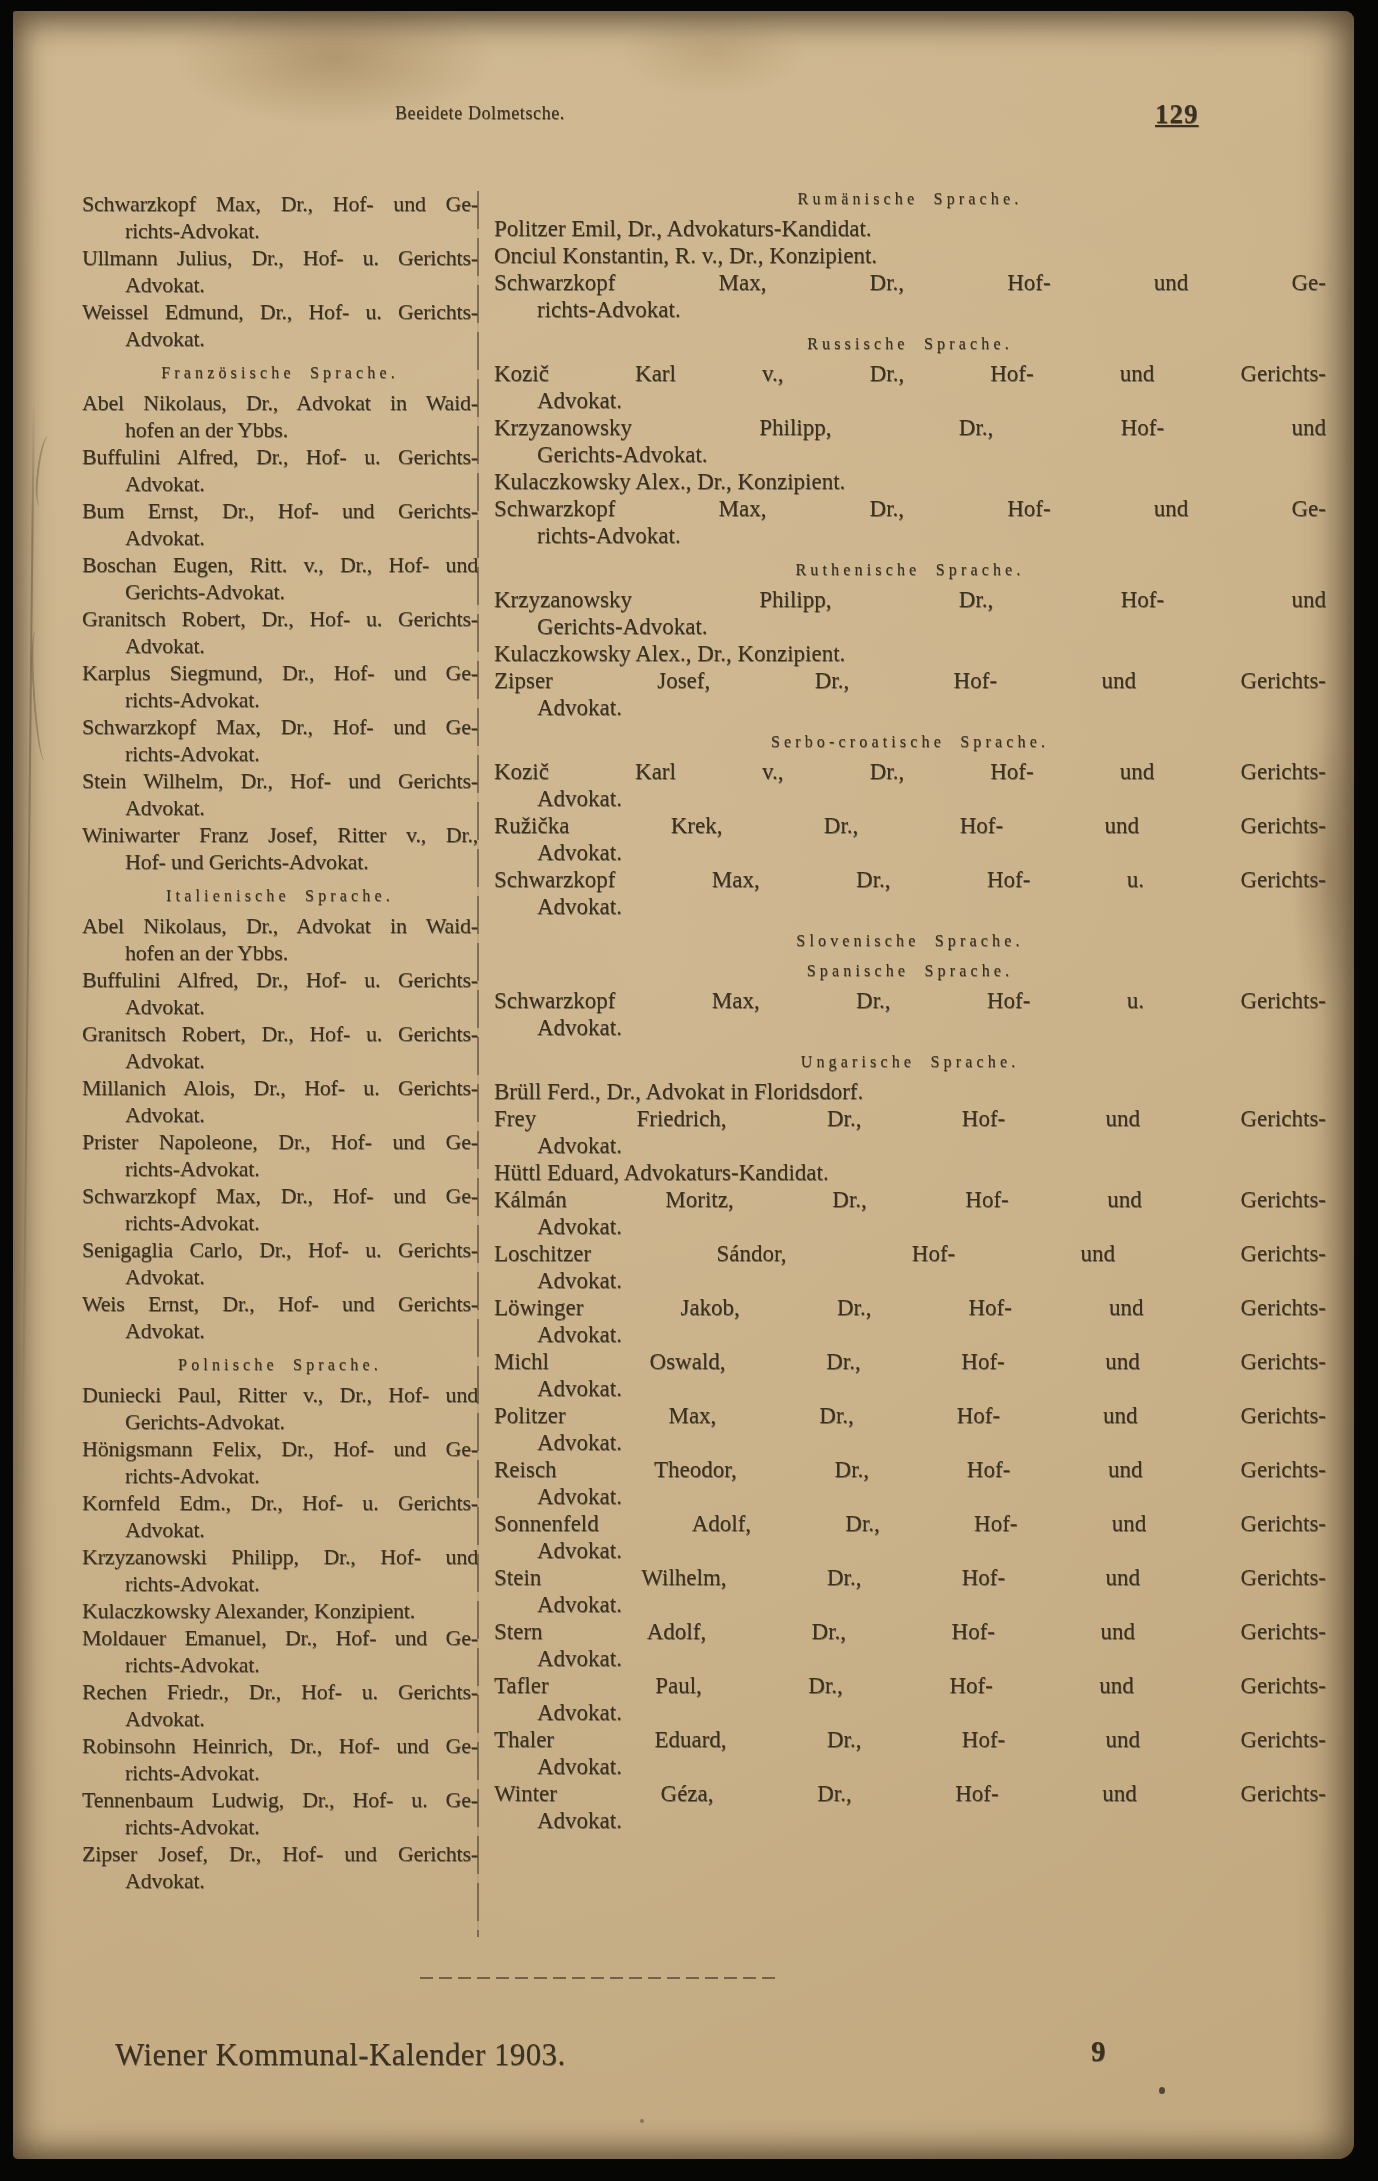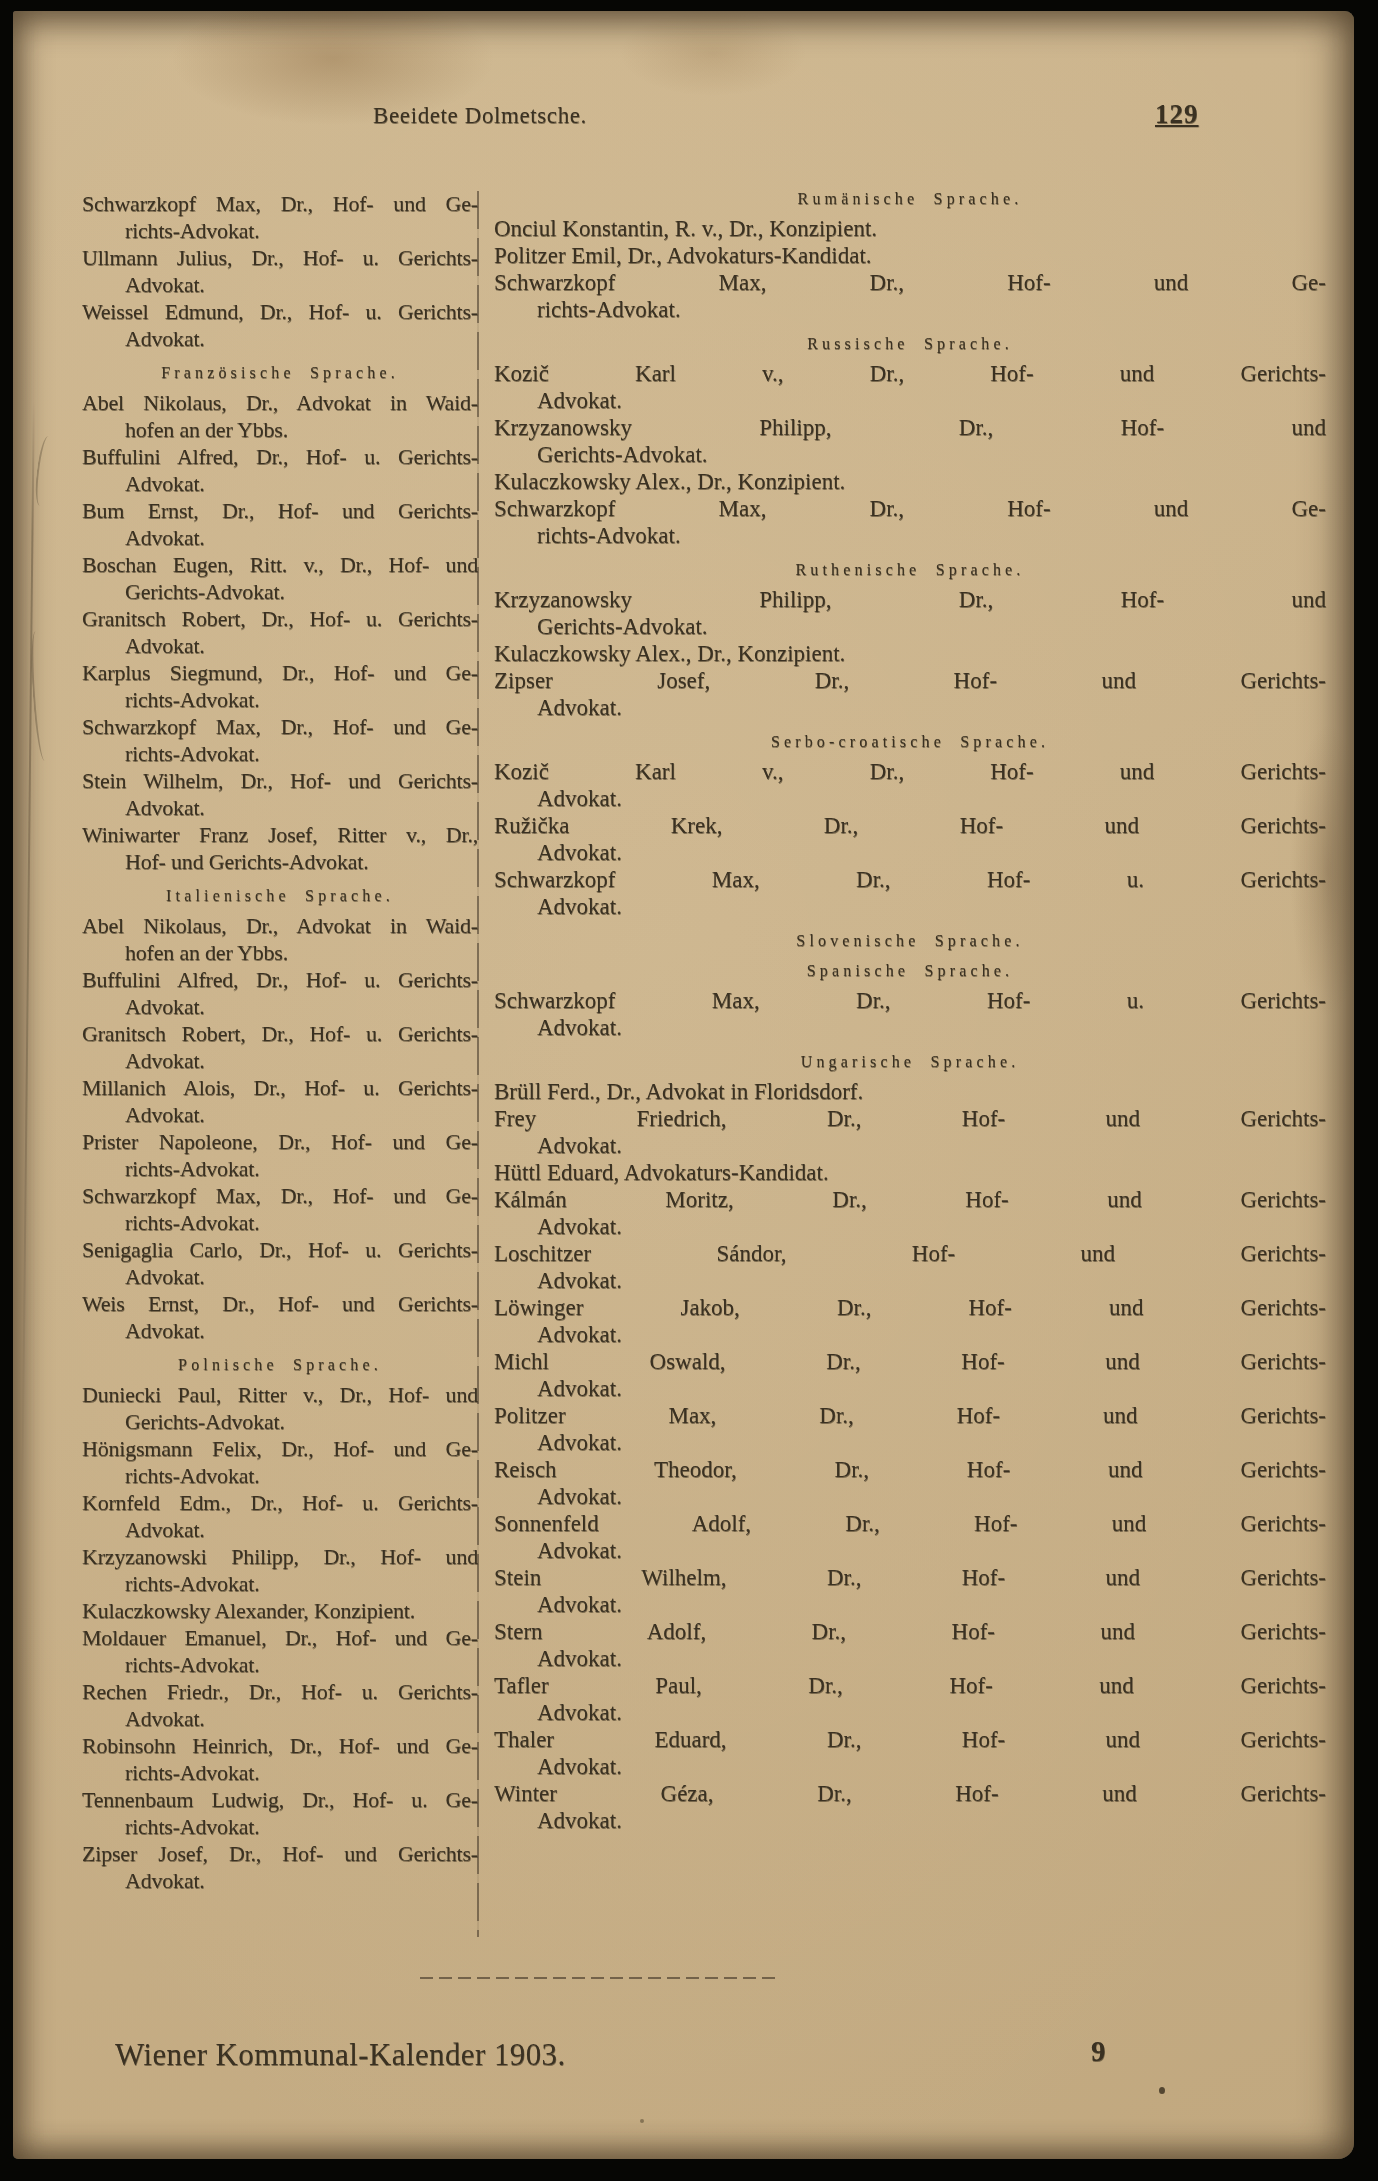--- a/index.html
+++ b/index.html
@@ -20,21 +20,21 @@
       linear-gradient(155deg, #cfb891 0%, #c9b189 45%, #c1a87f 100%);
     box-shadow:
       inset 0 16px 28px rgba(58,44,26,0.35),
       inset -20px 0 34px rgba(58,44,26,0.42),
       inset 16px 0 26px rgba(58,44,26,0.30),
       inset 0 -14px 24px rgba(58,44,26,0.28);
     text-shadow: 0.4px 0.5px 0.5px rgba(56,45,27,0.55);
   }
   .header-title {
     position:absolute; left:317px; top:92px; width:300px;
-    text-align:center; font-size:23px; letter-spacing:0.6px; white-space:nowrap;
+    text-align:center; font-size:18px; letter-spacing:0.6px; white-space:nowrap;
   }
   .page-number {
     position:absolute; left:1142px; top:88px; width:80px;
     font-size:27px; font-weight:700; letter-spacing:1px;text-decoration:underline;
   }
   .col { position:absolute; top:179px; }
   .col-left  { left:69px;  width:396px; font-size:22px; letter-spacing:-0.2px; }
   .col-right { left:481px; width:832px; font-size:23px; }
   .line { line-height:27px; white-space:nowrap; }
   .line.cont { margin-left:43px; }
@@ -212,24 +212,24 @@
             <div class="line full">Zipser Josef, Dr., Hof- und Gerichts-</div>
             <div class="line cont">Advokat.</div>
           </div>
         </div>
       </div>
     <div class="divider"></div>
     <div class="col col-right">
         <div class="section">
           <div class="lang-heading">Rumänische Sprache.</div>
           <div class="entry">
+            <div class="line">Politzer Emil, Dr., Advokaturs-Kandidat.</div>
+          </div>
+          <div class="entry">
             <div class="line">Onciul Konstantin, R. v., Dr., Konzipient.</div>
-          </div>
-          <div class="entry">
-            <div class="line">Politzer Emil, Dr., Advokaturs-Kandidat.</div>
           </div>
           <div class="entry">
             <div class="line full">Schwarzkopf Max, Dr., Hof- und Ge-</div>
             <div class="line cont">richts-Advokat.</div>
           </div>
         </div>
         <div class="section">
           <div class="lang-heading">Russische Sprache.</div>
           <div class="entry">
             <div class="line full">Kozič Karl v., Dr., Hof- und Gerichts-</div>

